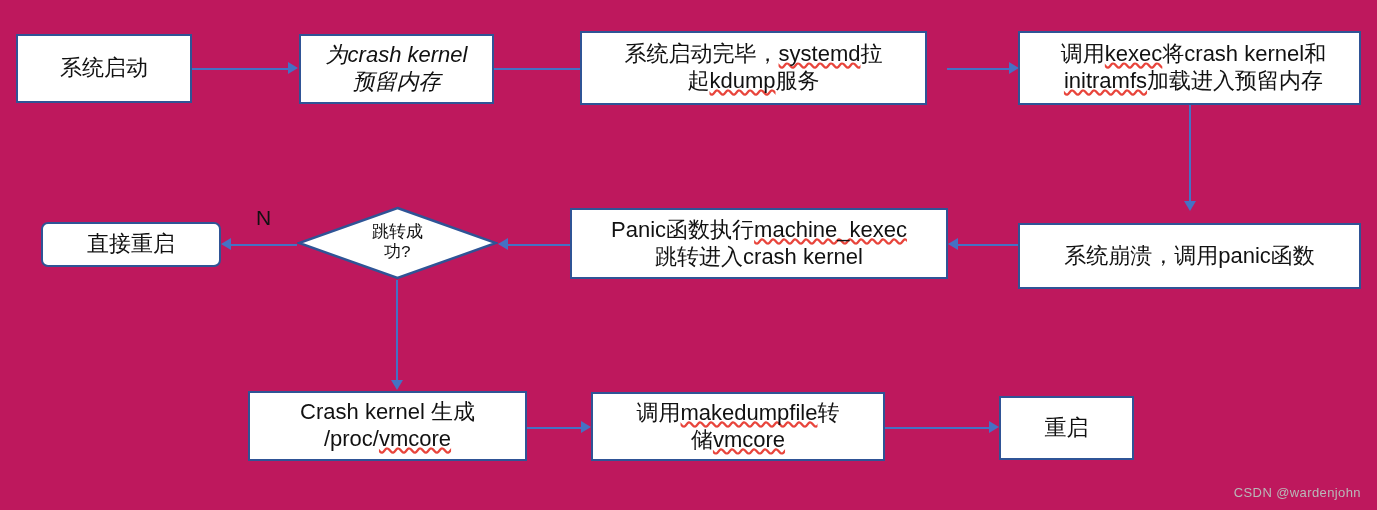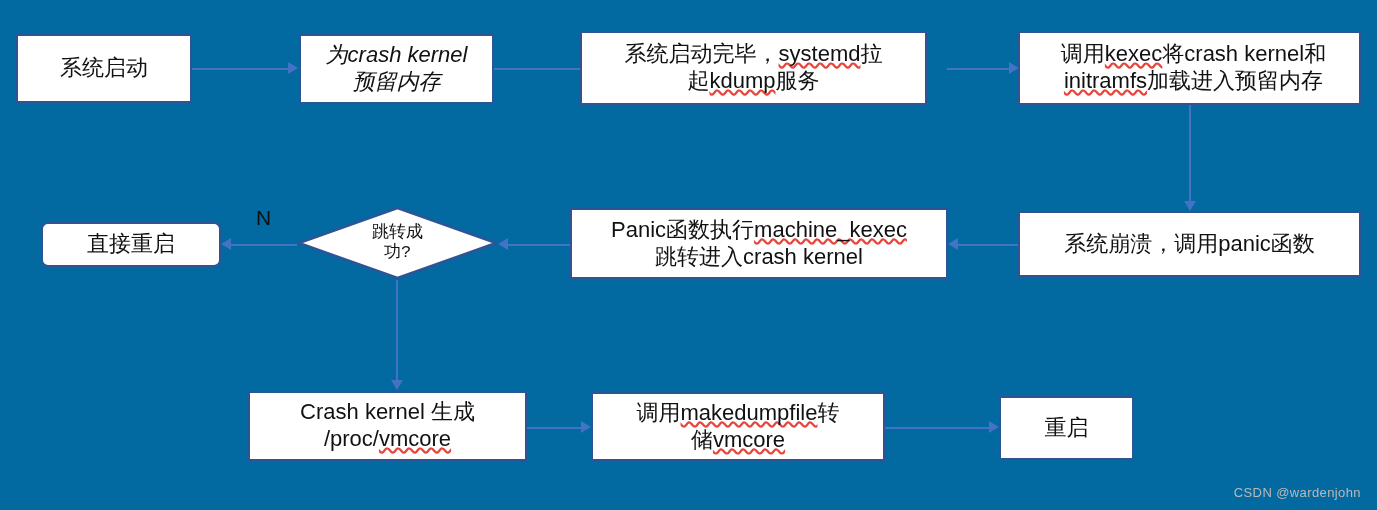--- a/index.html
+++ b/index.html
@@ -5,21 +5,21 @@
 <style>
   html, body {
     margin: 0;
     padding: 0;
     background: #ffffff;
   }
   #canvas {
     position: relative;
     width: 1377px;
     height: 510px;
-    background: #0369a1;
+    background: #be185d;
     font-family: "Liberation Sans", "DejaVu Sans", sans-serif;
     overflow: hidden;
   }
   .node {
     position: absolute;
     box-sizing: border-box;
     border: 2px solid #2f5496;
     background: #ffffff;
     display: flex;
     align-items: center;
@@ -137,21 +137,21 @@
     </span>
   </div>
 
   <div class="node" style="left:1018px; top:31px; width:343px; height:74px;padding-left:8px;">
     <span class="txt">
       <span>调用</span><span class="sp">kexec</span><span>将crash kernel和</span><br>
       <span class="sp">initramfs</span><span>加载进入预留内存</span>
     </span>
   </div>
 
-  <div class="node" style="left:1018px; top:211px; width:343px; height:66px;">
+  <div class="node" style="left:1018px; top:223px; width:343px; height:66px;">
     <span class="txt">系统崩溃，调用panic函数</span>
   </div>
 
   <div class="node" style="left:570px; top:208px; width:378px; height:71px;">
     <span class="txt">
       <span>Panic函数执行</span><span class="sp">machine_kexec</span><br>
       <span>跳转进入crash kernel</span>
     </span>
   </div>
 

